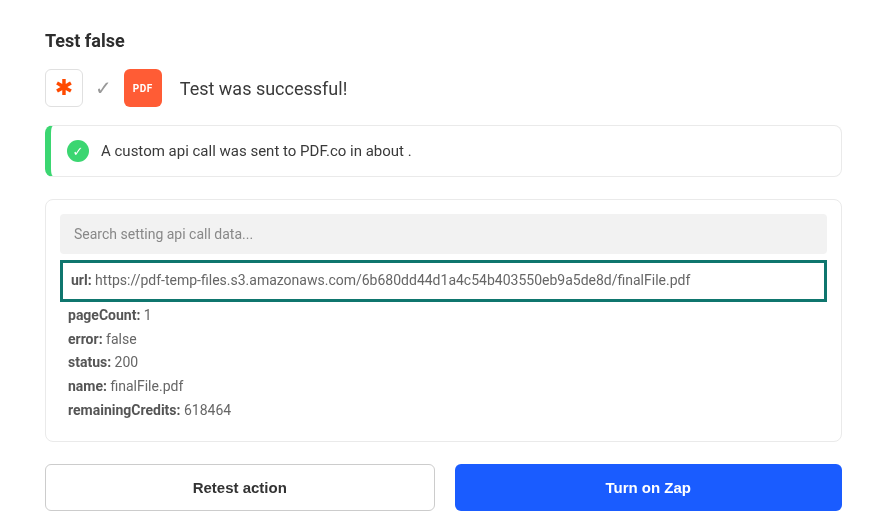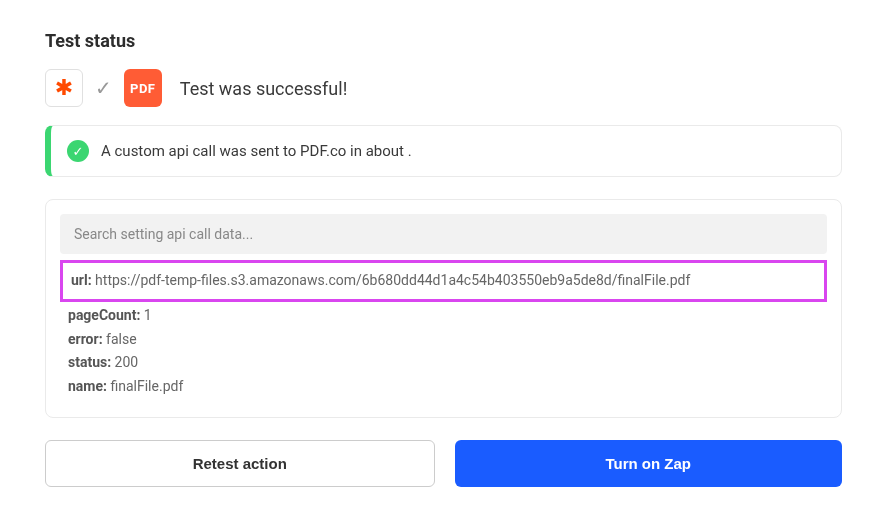--- a/index.html
+++ b/index.html
@@ -45,21 +45,21 @@
   .icon-pdf {
     width: 38px;
     height: 38px;
     border-radius: 6px;
     background: #ff5c35;
     color: #fff;
     display: flex;
     align-items: center;
     justify-content: center;
     font-weight: 700;
-    font-size: 13px;
+    font-size: 10px;
     letter-spacing: 0.5px;
     text-align: right;
   }
   .header-text {
     margin-left: 8px;
   }
   .header-text .main {
     font-size: 18px;
     color: #3a3a3a;
     font-weight: 400;
@@ -104,21 +104,21 @@
     background: #f2f2f2;
     border-radius: 4px;
     padding: 12px 14px;
     font-size: 14px;
     color: #888;
     margin-bottom: 6px;
     border: none;
     cursor: text;
   }
   .highlight-box {
-    border: 3px solid #d946ef;
+    border: 3px solid #0f766e;
     padding: 6px 8px;
     margin-bottom: 2px;
   }
   .data-row {
     font-size: 14px;
     color: #666;
     line-height: 1.7;
   }
   .data-row .key {
     font-weight: 700;
@@ -148,21 +148,21 @@
     color: #333;
   }
   .btn-primary {
     background: #1a5cff;
     color: #fff;
   }
 </style>
 </head>
 <body>
 
-<div class="title">Test status</div>
+<div class="title">Test false</div>
 
 <div class="header-row">
   <div class="icon-box">
     <span class="icon-zapier">✱</span>
   </div>
   <span class="checkmark-between">✓</span>
   <div class="icon-pdf">PDF</div>
   <div class="header-text">
     <div class="main">Test was successful!</div>
   </div>
@@ -181,19 +181,20 @@
       <span class="key">url:</span>
       <span>https://pdf-temp-files.s3.amazonaws.com/6b680dd44d1a4c54b403550eb9a5de8d/finalFile.pdf</span>
     </div>
   </div>
 
   <div class="data-list" id="data-list">
       <div class="data-row"><span class="key">pageCount:</span><span> 1</span></div>
       <div class="data-row"><span class="key">error:</span><span> false</span></div>
       <div class="data-row"><span class="key">status:</span><span> 200</span></div>
       <div class="data-row"><span class="key">name:</span><span> finalFile.pdf</span></div>
+      <div class="data-row"><span class="key">remainingCredits:</span><span> 618464</span></div>
     </div>
 </div>
 
 <div class="button-row">
   <button class="btn btn-secondary">Retest action</button>
   <button class="btn btn-primary">Turn on Zap</button>
 </div>
 
 </body></html>

